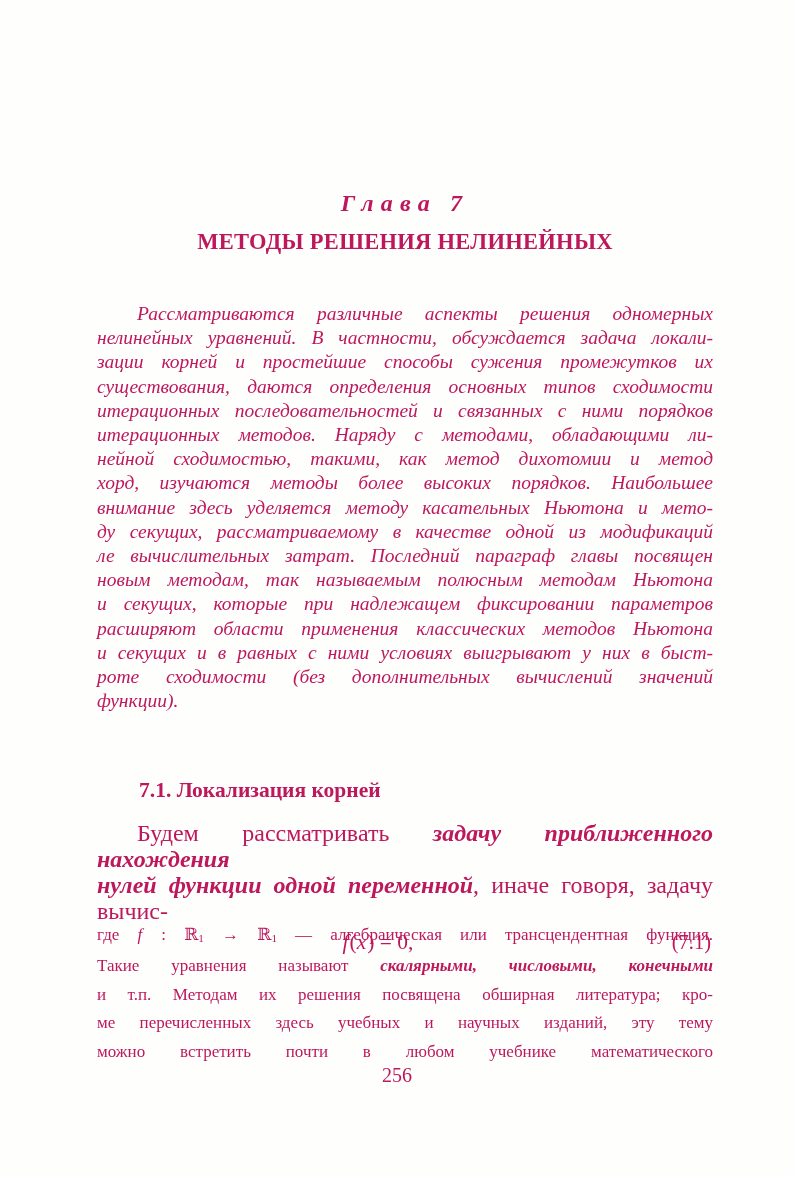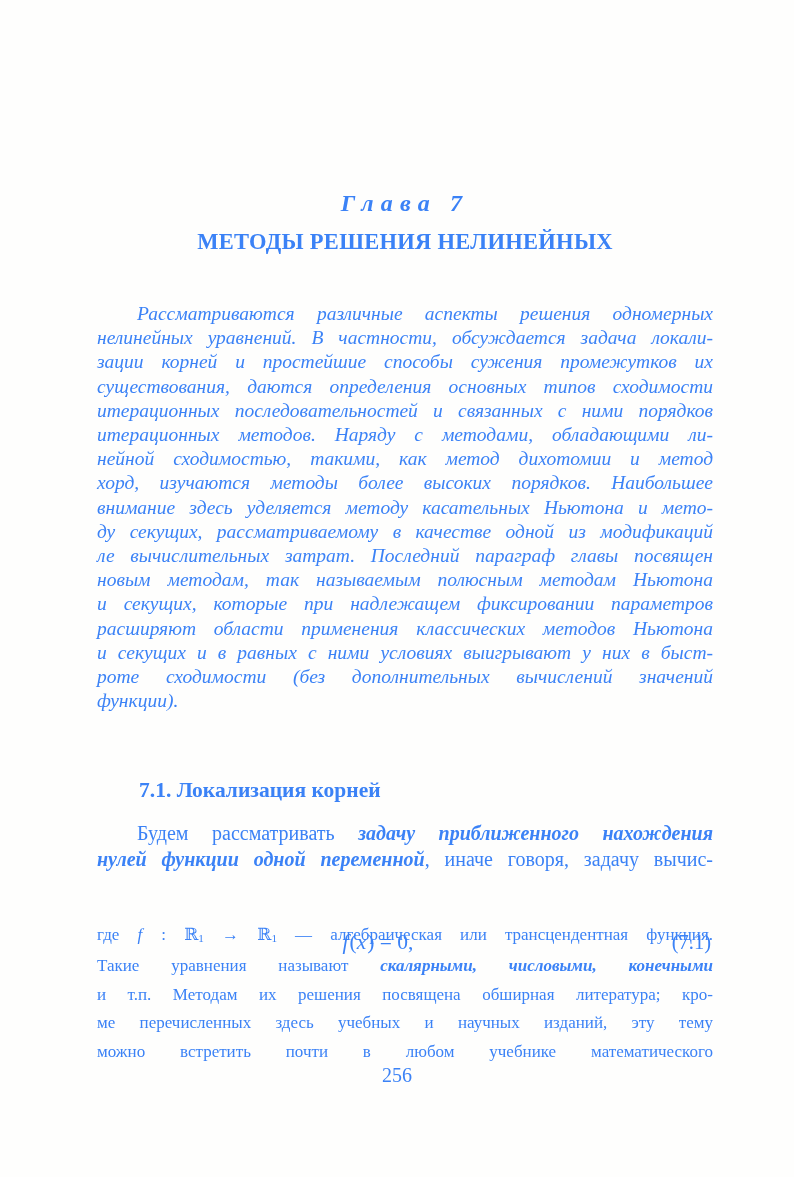--- a/index.html
+++ b/index.html
@@ -1,26 +1,26 @@
 <!DOCTYPE html>
 <html><head>
 <meta charset="utf-8">
 <style>
   html,body{margin:0;padding:0;background:#ffffff;}
   .page{
     position:relative;width:794px;height:1177px;background:#fefefdp;
-    background:#fefefd;color:#3b82f6;overflow:hidden;
+    background:#fefefd;color:#be185d;overflow:hidden;
     font-family:"Liberation Serif","DejaVu Serif",serif;
   }
   .col{position:absolute;left:97px;width:616px;}
   #chapter-label{top:190px;text-align:center;font-size:24px;font-weight:bold;font-style:italic;letter-spacing:0.30em;}
   #chapter-title{top:228px;text-align:center;font-weight:bold;font-size:22.5px;line-height:28px;letter-spacing:0.3px;}
   #abstract{top:302px;font-style:italic;font-size:19.5px;line-height:24.2px;}
   #section-heading{top:778px;font-weight:bold;font-size:21.5px;padding-left:42px;box-sizing:border-box;}
-  #para1{top:820px;font-size:20px;line-height:26px;}
+  #para1{top:820px;font-size:24px;line-height:26px;}
   #formula-row{top:893px;font-size:21.5px;line-height:28px;margin-top:35px;}
   #formula-row .line{text-align:center;padding-right:54px;}
   #eq-number{position:absolute;right:2px;top:0;font-size:20.5px;}
   #para2{top:921px;font-size:17px;line-height:28.4px;}
   #page-number{position:absolute;top:1064px;left:0;width:794px;text-align:center;font-size:20px;}
   .line{white-space:normal;}
   .jline{text-align:justify;text-align-last:justify;}
   .ind{text-indent:40px;}
   .bi{font-weight:bold;font-style:italic;}
   .mi{font-style:italic;padding-right:1px;}

